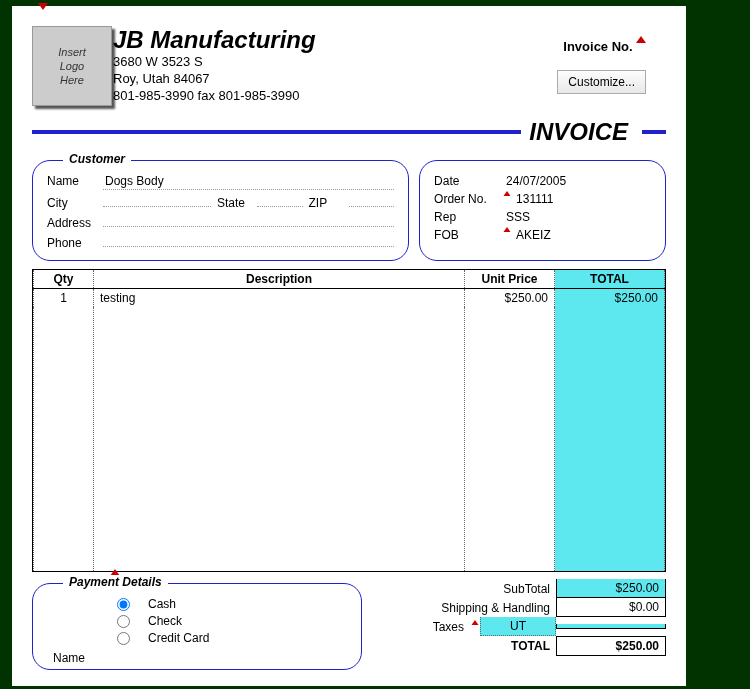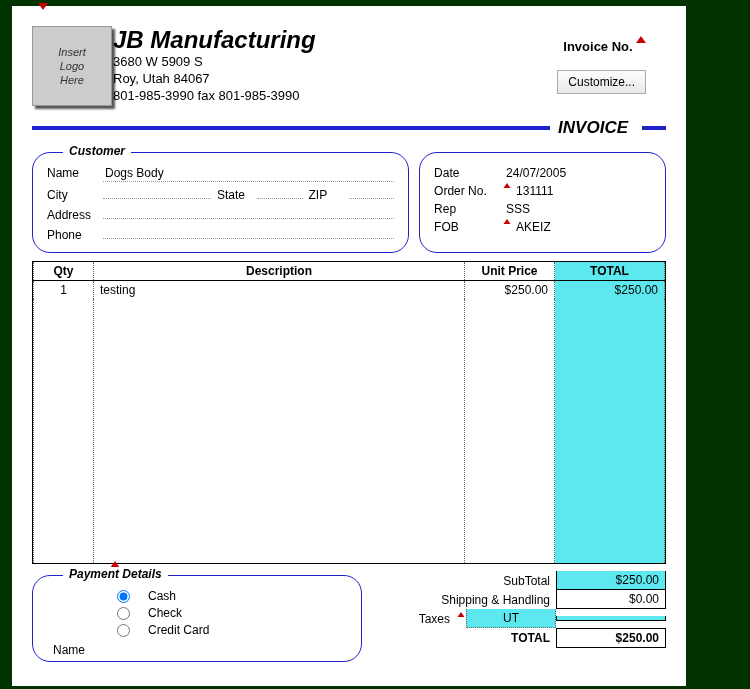--- a/index.html
+++ b/index.html
@@ -51,21 +51,21 @@
     margin-top: 16px;
     background: linear-gradient(#fdfdfd,#e8e8e8);
     border: 1px solid #aaa;
     padding: 4px 10px;
     font-size: 12px;
     cursor: pointer;
   }
   .title-row { display:flex; align-items:center; margin-top:12px; }
   .title-row .line { flex:1; height:4px; border-top:2px solid #2020cc; border-bottom:2px solid #2020cc; }
   .title-row .line.short { flex:none; width:24px; margin-left:6px;}
-  .title-row .title { font-size:17px; font-weight:bold; font-style:italic; padding:0 8px; }
+  .title-row .title { font-size:24px; font-weight:bold; font-style:italic; padding:0 8px; }
   .panels { display:flex; gap:10px; margin-top:14px; }
   .panel {
     border:1.5px solid #2020cc;
     border-radius:18px;
     padding:10px 14px 8px;
     position:relative;
   }
   .panel .legend {
     position:absolute; top:-9px; left:30px;
     background:#fff; padding:0 6px;
@@ -96,21 +96,21 @@
   .col-desc { text-align:left;}
   .col-price { width:90px; text-align:right;}
   .col-total { width:110px; text-align:right; background:#5ce8ee;}
   tr.spacer td { height:264px; }
   .totals { margin-top:0; }
   .totals-row { display:flex; justify-content:flex-end; align-items:center; }
   .totals-row .lbl { width:150px; text-align:right; padding:2px 6px; font-size:12px;}
   .totals-row .amt { width:110px; text-align:right; padding:2px 6px; font-size:12px; border:1px solid #000; border-top:none;}
   .totals-row .amt.cy { background:#5ce8ee; }
   .totals-row .amt.bold { font-weight:bold; }
-  .totals-row .taxbox { width:90px; text-align:center; background:#5ce8ee; border:1px dotted #666; border-top:none; padding:2px; font-size:12px;}
+  .totals-row .taxbox { width:76px; text-align:center; background:#5ce8ee; border:1px dotted #666; border-top:none; padding:2px; font-size:12px;}
   .totals-row .lbl.bold { font-weight:bold; }
   .totals-row.grand .amt { border-top:1px solid #000; }
   .payment {
     border:1.5px solid #2020cc;
     border-radius:18px;
     width:330px;
     padding:10px 16px 4px;
     position:relative;
     margin-top:4px;
   }
@@ -130,21 +130,21 @@
 
 <div class="page">
   <div class="red-tri" style="top:-3px; left:26px;"></div>
 
   <div class="header">
     <div class="logo-box" style="white-space:pre-line;">Insert
 Logo
 Here</div>
     <div class="company">
       <h1>JB Manufacturing</h1>
-      <div>3680 W 5909 S</div>
+      <div>3680 W 3523 S</div>
       <div>Roy, Utah 84067</div>
       <div>801-985-3990 fax 801-985-3990</div>
     </div>
     <div class="top-right">
       <span class="inv-no">Invoice No.</span>
       <span class="red-tri" style="position:relative; display:inline-block; top:-8px; transform:rotate(180deg);"></span>
       <br>
       <button class="customize-btn">Customize...</button>
     </div>
   </div>

